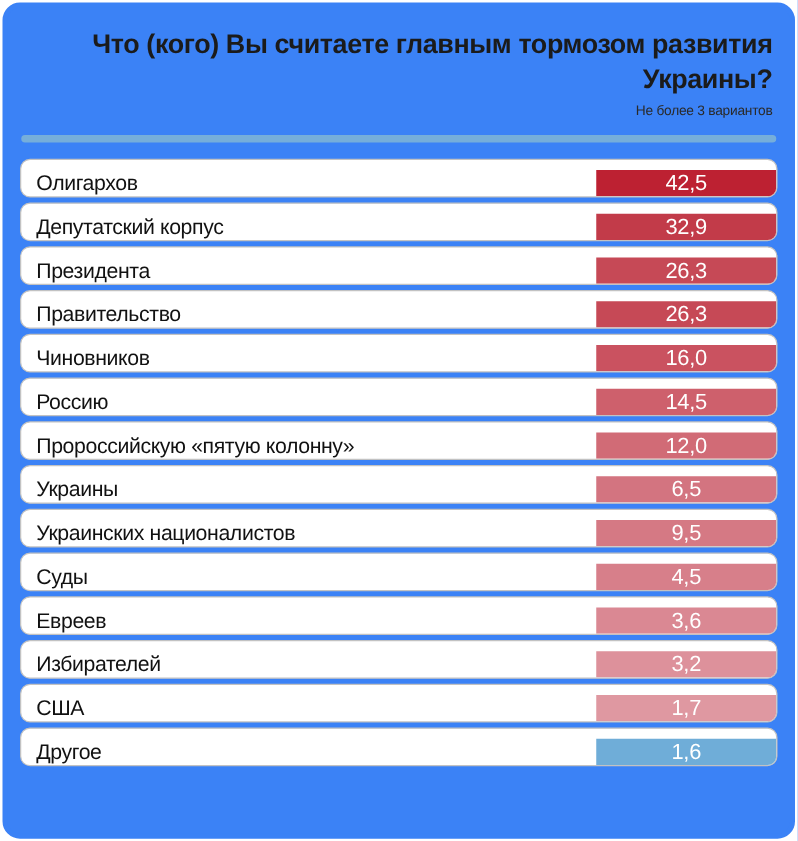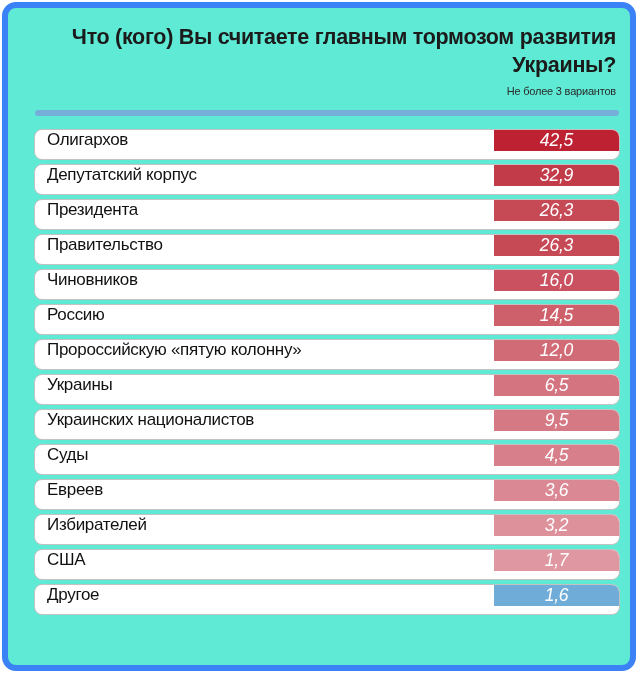--- a/index.html
+++ b/index.html
@@ -6,26 +6,25 @@
     margin: 0;
     padding: 0;
     width: 638px;
     height: 673px;
     background: #ffffff;
     font-family: "Liberation Sans", sans-serif;
   }
   .card {
     position: absolute;
     left: 2px; top: 2px; right: 2px; bottom: 2px;
-    background: #5eead4;
-    border: 6px solid #3b82f6;
+    background: #3b82f6;
+    border: 4px solid #3b82f6;
     border-radius: 14px;
     box-sizing: border-box;
     overflow: hidden;
-    padding-left: 16px;
   }
   .header {
     text-align: right;
     padding: 15px 14px 0 14px;
   }
   .title {
     font-size: 21.5px;
     font-weight: bold;
     color: #1b1b1b;
     line-height: 28px;
@@ -43,48 +42,47 @@
     height: 6px;
     background: #76aeda;
     border-radius: 3px;
     margin: 8px 11px 0 11px;
   }
   .rows {
     margin: 13px 10px 0 10px;
   }
   .row {
     display: flex;
-    align-items: flex-start;
+    align-items: flex-end;
     height: 31px;
     box-sizing: border-box;
     border: 1px solid #c2c2c2;
     border-radius: 8px;
     overflow: hidden;
     background: #ffffff;
     margin-bottom: 4px;
   }
   .row-label {
     flex: 1;
     display: flex;
     align-items: center;
     padding-left: 12px;
     font-size: 17px;
     color: #111111;
     letter-spacing: -0.3px;
     white-space: nowrap;
   }
   .row-value {
-    width: 125px;
+    width: 144px;
     display: flex;
     align-items: center;
     justify-content: center;
     color: #ffffff;
     font-size: 17.5px;
     letter-spacing: -0.2px;
-    font-style: italic;
   }
 </style>
 </head>
 <body>
 
 <div class="card">
   <div class="header">
     <div class="title">
       <span>Что (кого) Вы считаете главным тормозом развития</span><br>
       <span>Украины?</span>

